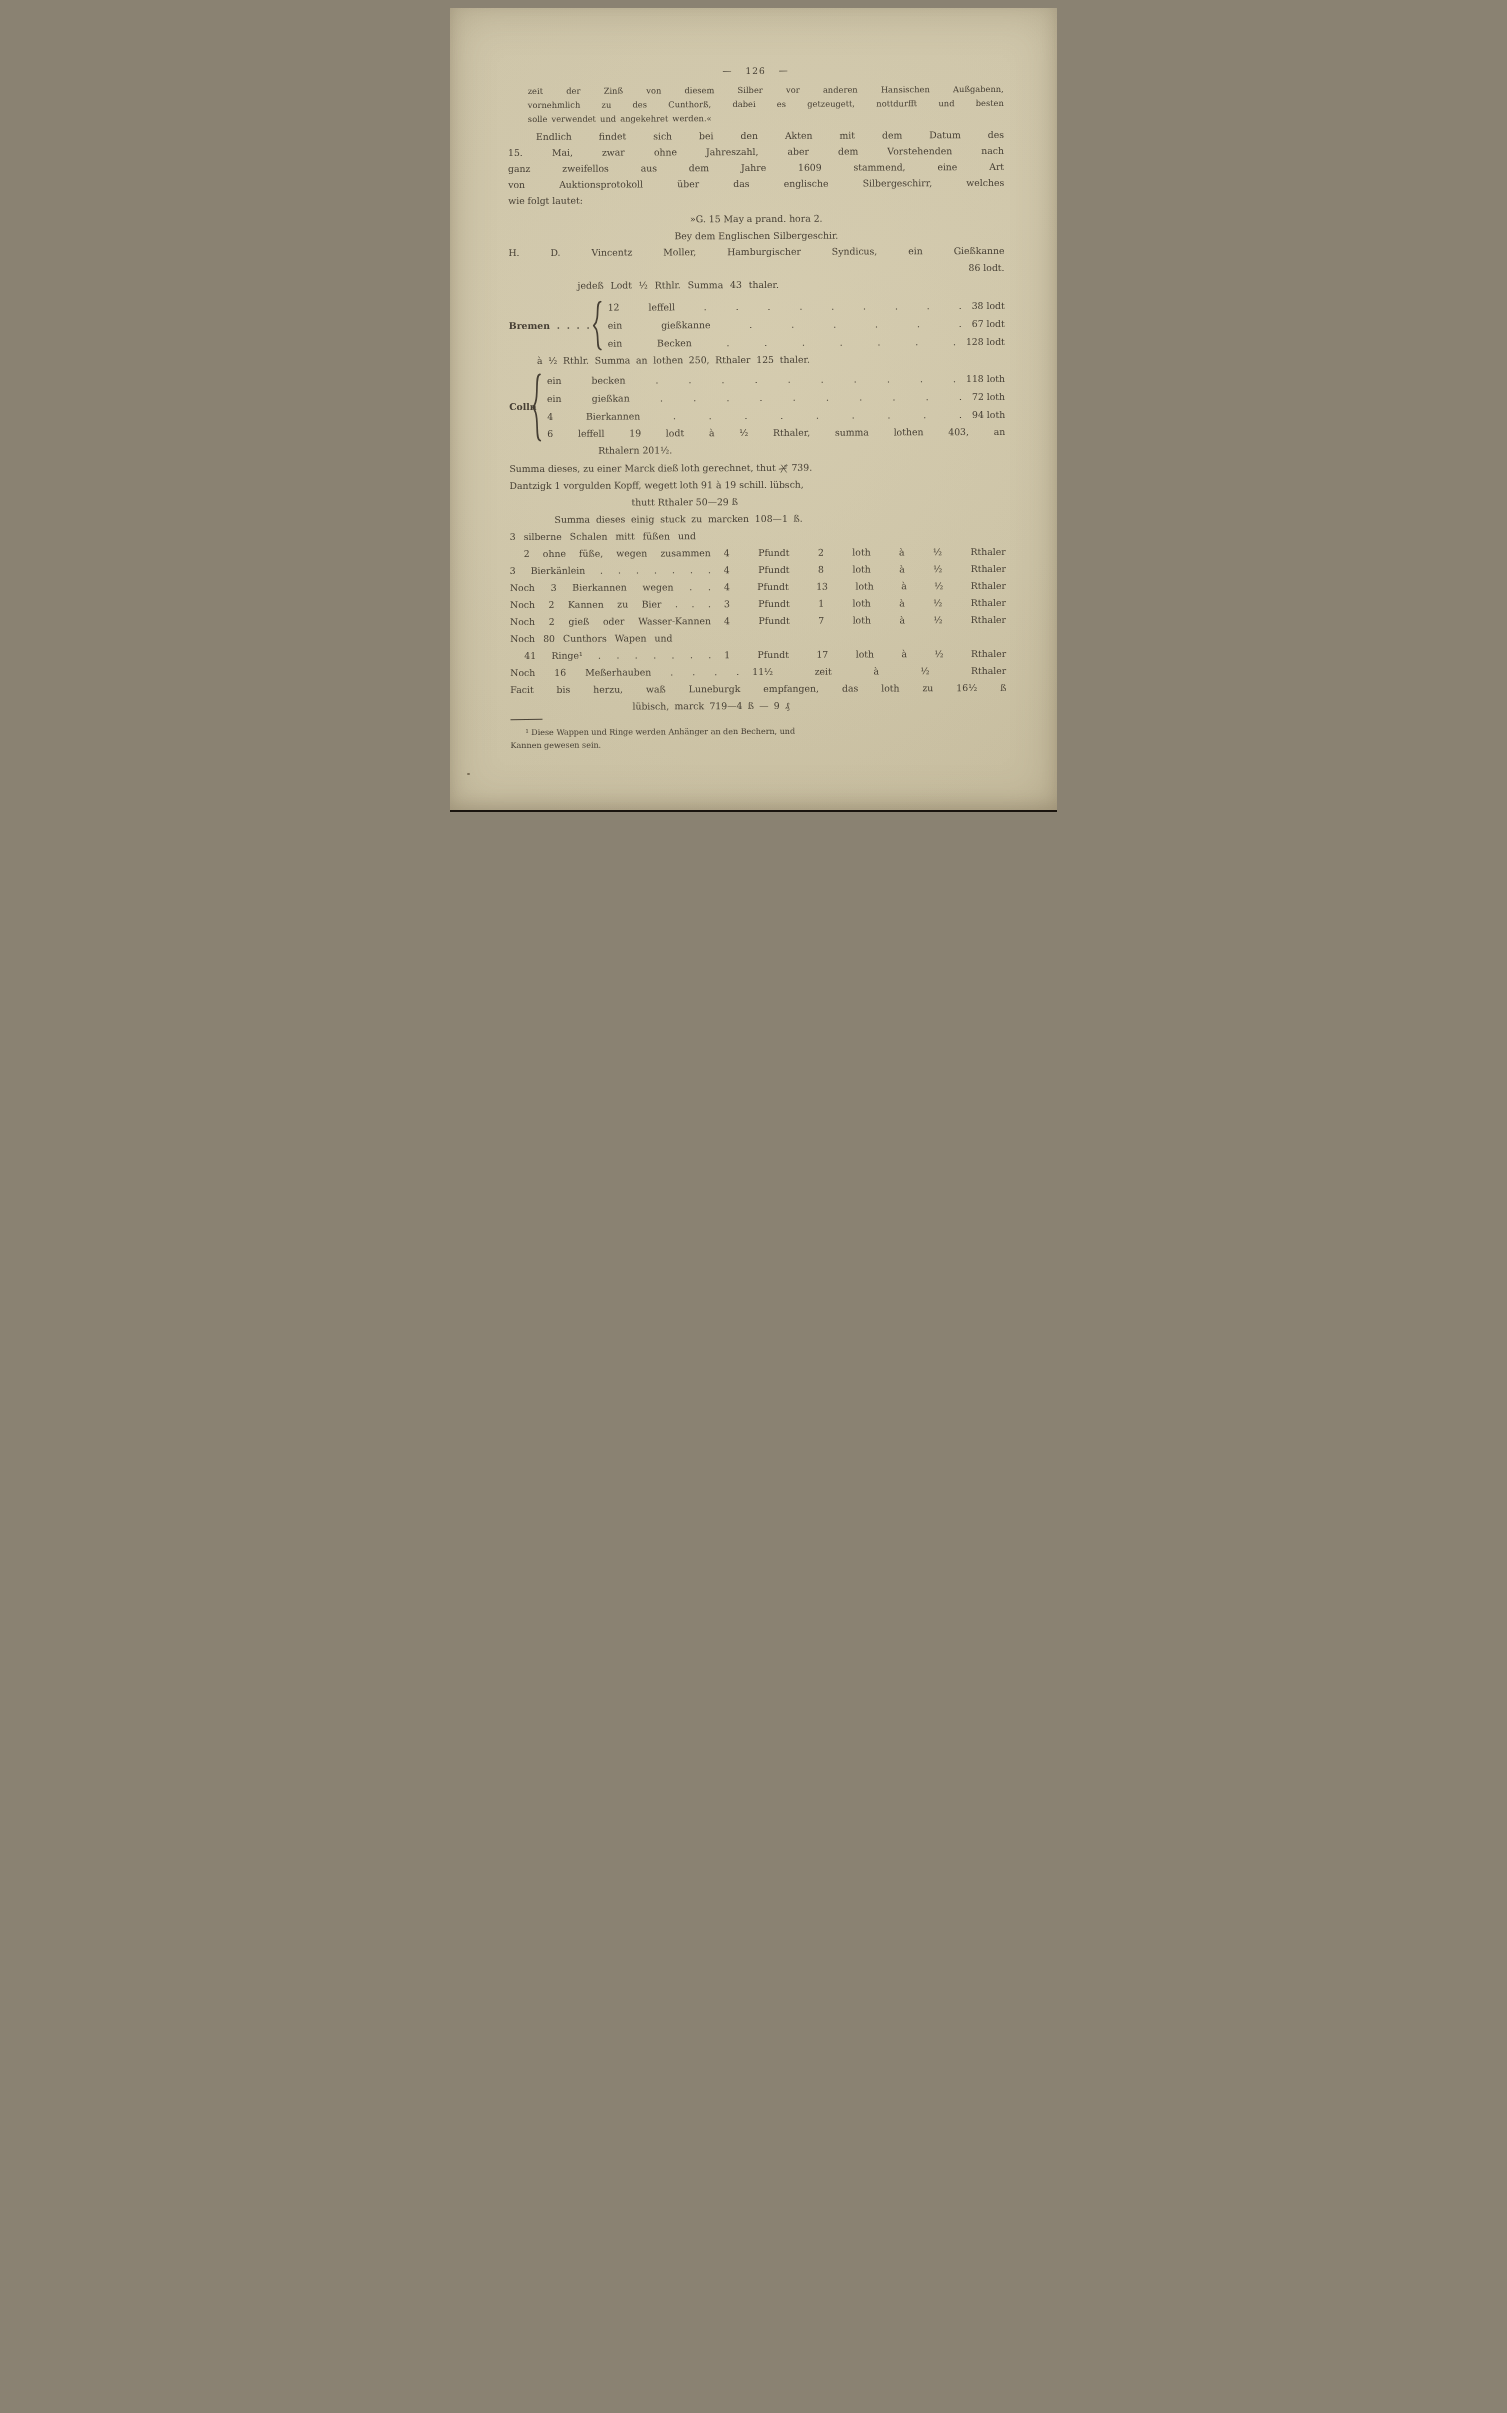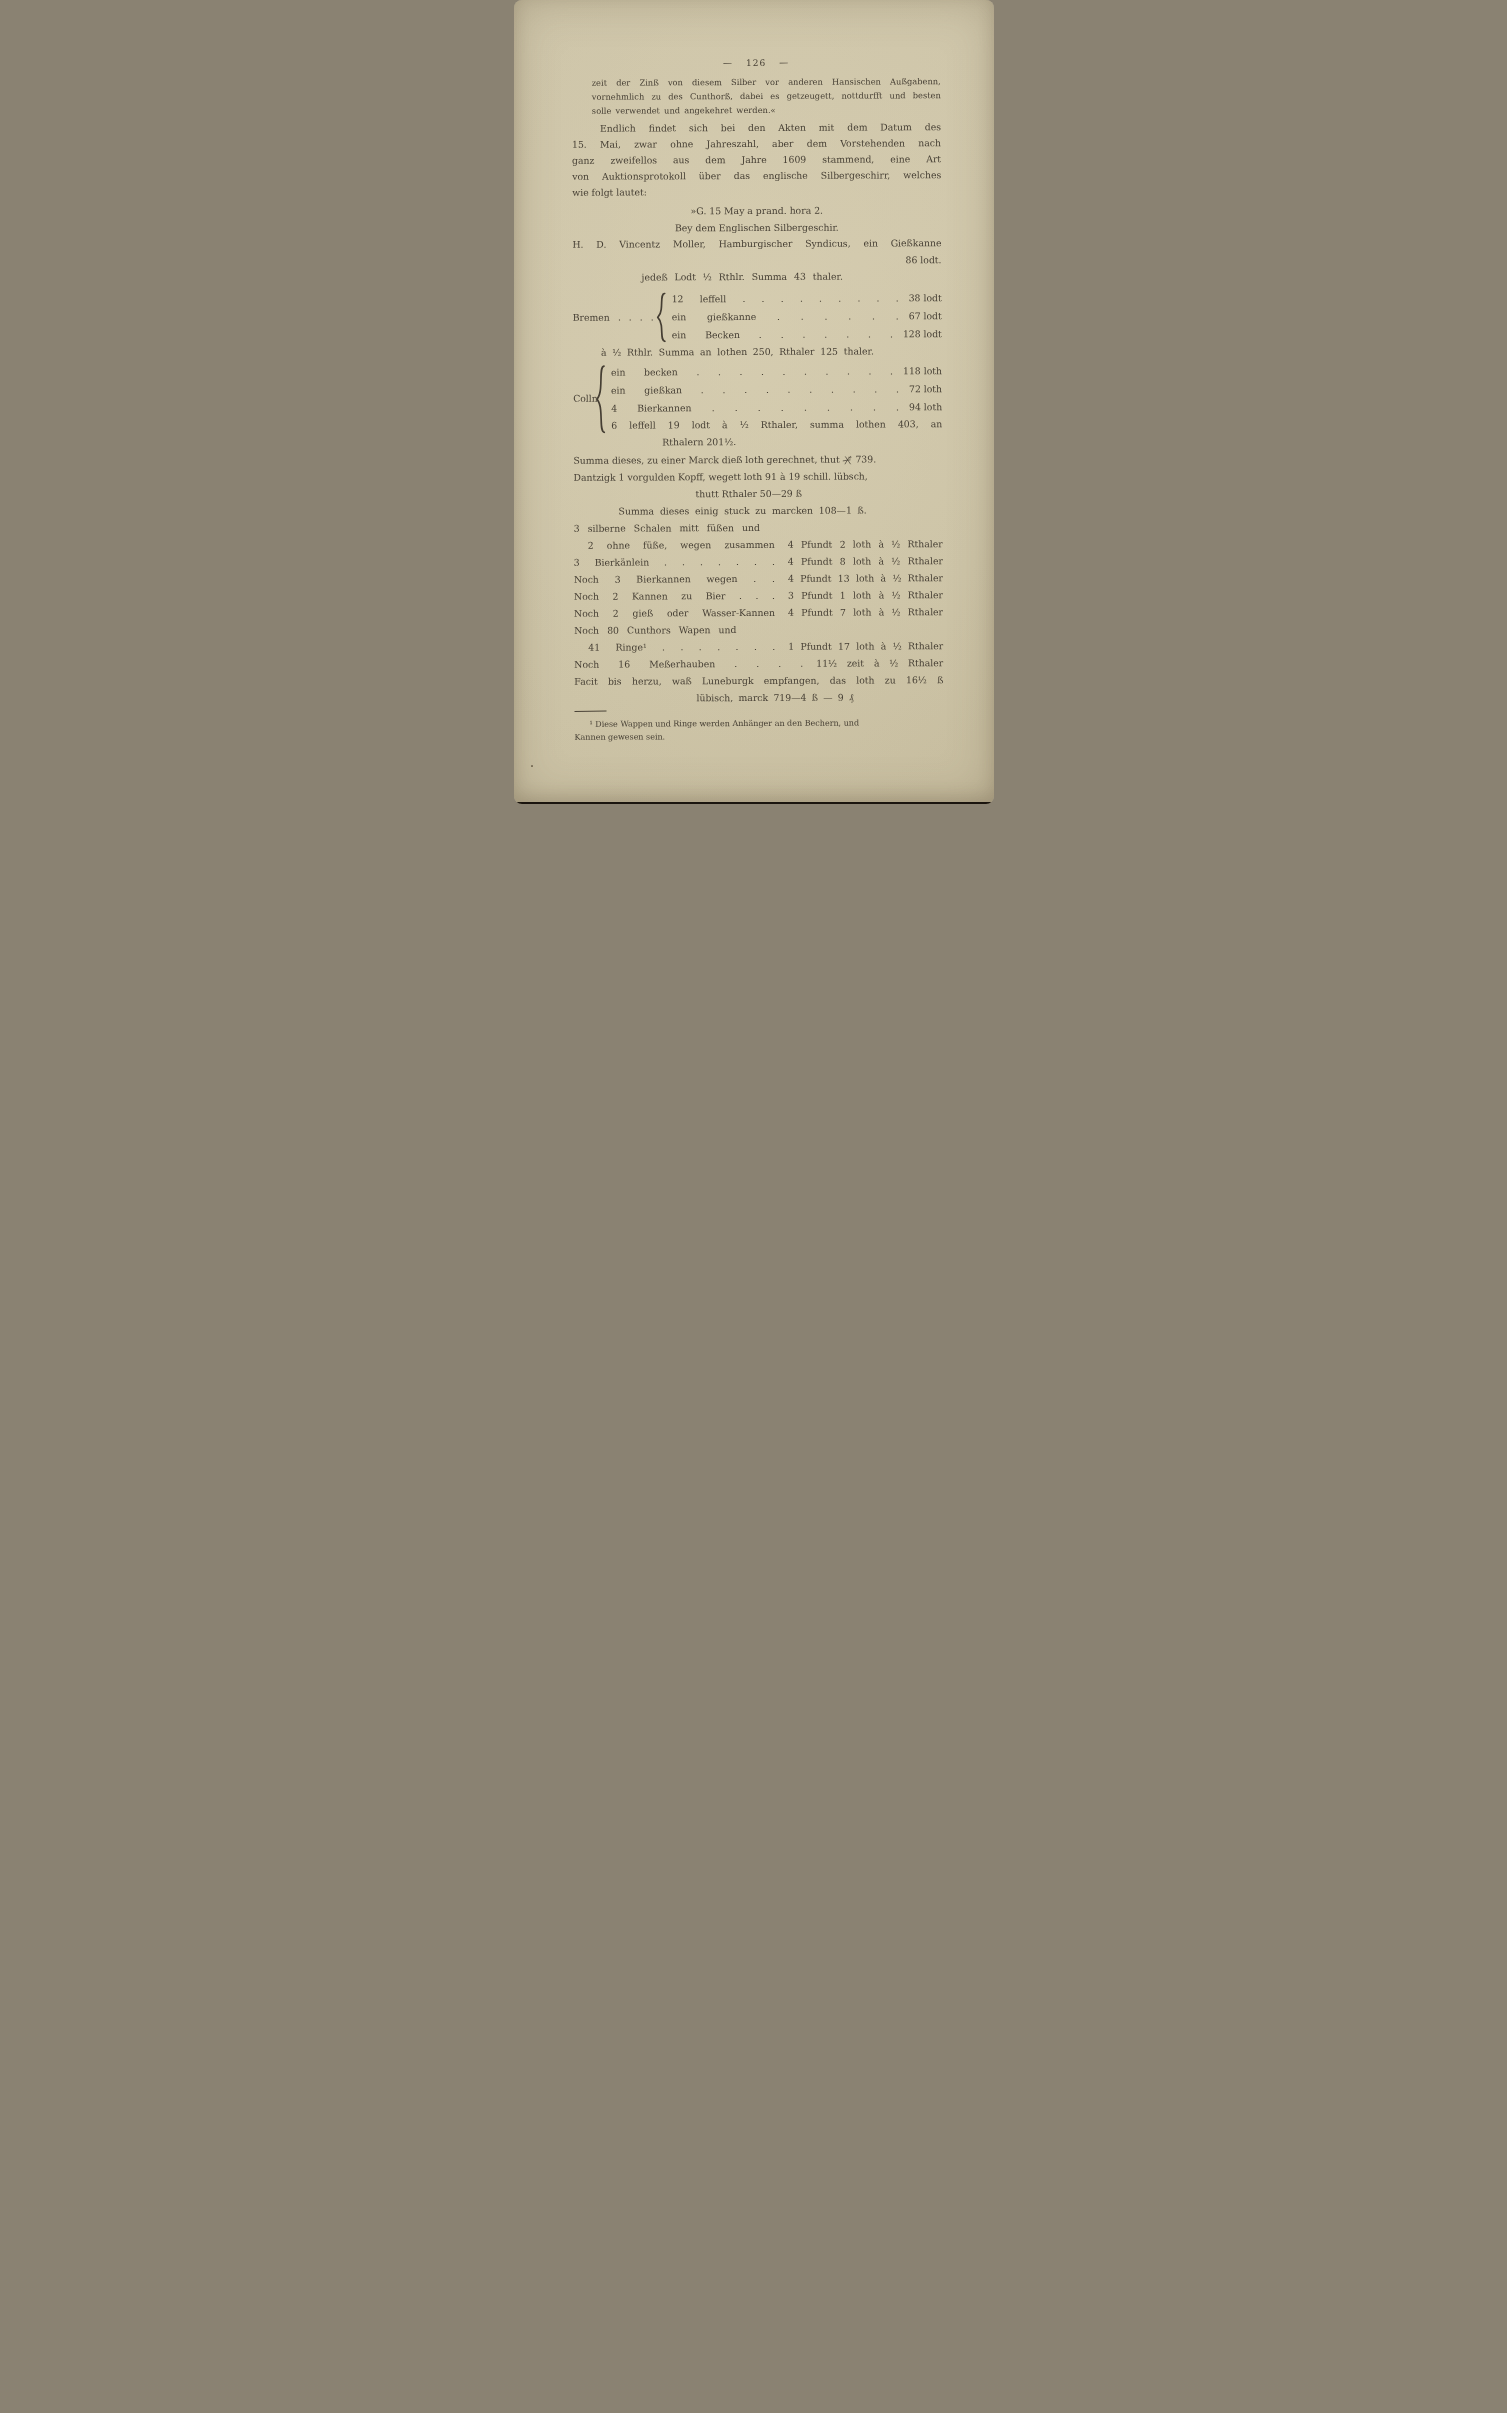--- a/index.html
+++ b/index.html
@@ -1,44 +1,43 @@
 <!DOCTYPE html>
 <html style="font-size:8px"><head>
 <meta charset="utf-8">
 <style>
   html,body{margin:0;padding:0;background:#8a8272;}
-  .stage{width:480px;height:804px;margin:0 auto;position:relative;overflow:hidden;
+  .stage{width:607px;height:804px;margin:8px auto;position:relative;overflow:hidden;
     background:
       radial-gradient(ellipse 130% 120% at 50% 42%, rgba(218,209,180,.55) 0%, rgba(206,197,169,0) 55%),
       linear-gradient(160deg,#cdc4a8 0%, #cfc6aa 40%, #cbc2a5 75%, #c6bc9e 100%);
     box-shadow:inset 0 0 45px rgba(96,84,56,.28), inset 0 -7px 15px rgba(70,58,38,.18);
     font-family:"DejaVu Serif","Liberation Serif",serif;
     color:#453e33;
-    border-radius:8px;
     -webkit-font-smoothing:antialiased;
   }
   .content{position:absolute;left:59px;right:52px;top:0;transform:rotate(-0.25deg);}
   .j{text-align:justify;text-align-last:justify;}
   
   .pagehead{margin-top:58px;text-align:center;font-size:9px;letter-spacing:1px;}
   .pagehead .dash{display:inline-block;margin:0 13px;transform:translateY(-0.5px);}
   
   .quote{margin-top:7px;margin-left:20px;font-size:8.3px;line-height:14px;word-spacing:.18em;}
   
   .para{margin-top:3px;font-size:9.3px;line-height:16px;}
   .para .indent{text-indent:28px;}
   
   .proto{font-size:9.3px;line-height:16.6px;}
   .center{text-align:center;}
   .rightal{text-align:right;}
   .lodtrate{margin-left:69px;word-spacing:.42em;}
   .ws{word-spacing:.55em;}
   
   .bgroup{display:flex;align-items:stretch;margin-top:4.5px;}
-  .bgroup .bg-label{align-self:center;text-align:justify;text-align-last:justify;}
+  .bgroup .bg-label{align-self:center;text-align:justify;text-align-last:justify;font-weight:bold;}
   .bremen .bg-label{width:81px;}
   .colln  .bg-label{width:20px;}
   .bracewrap{display:flex;align-items:center;width:15px;justify-content:center;}
   .bracewrap svg{display:block;}
   .bg-rows{flex:1;min-width:0;padding-left:3px;}
   .drow{display:flex;line-height:17.6px;}
   .drow .dl{flex:1;text-align:justify;text-align-last:justify;padding-right:10px;word-spacing:.25em;}
   .drow .dv{white-space:nowrap;}
   .rowfull{line-height:17.6px;}
   .carry{margin-left:89px;line-height:16.6px;}

